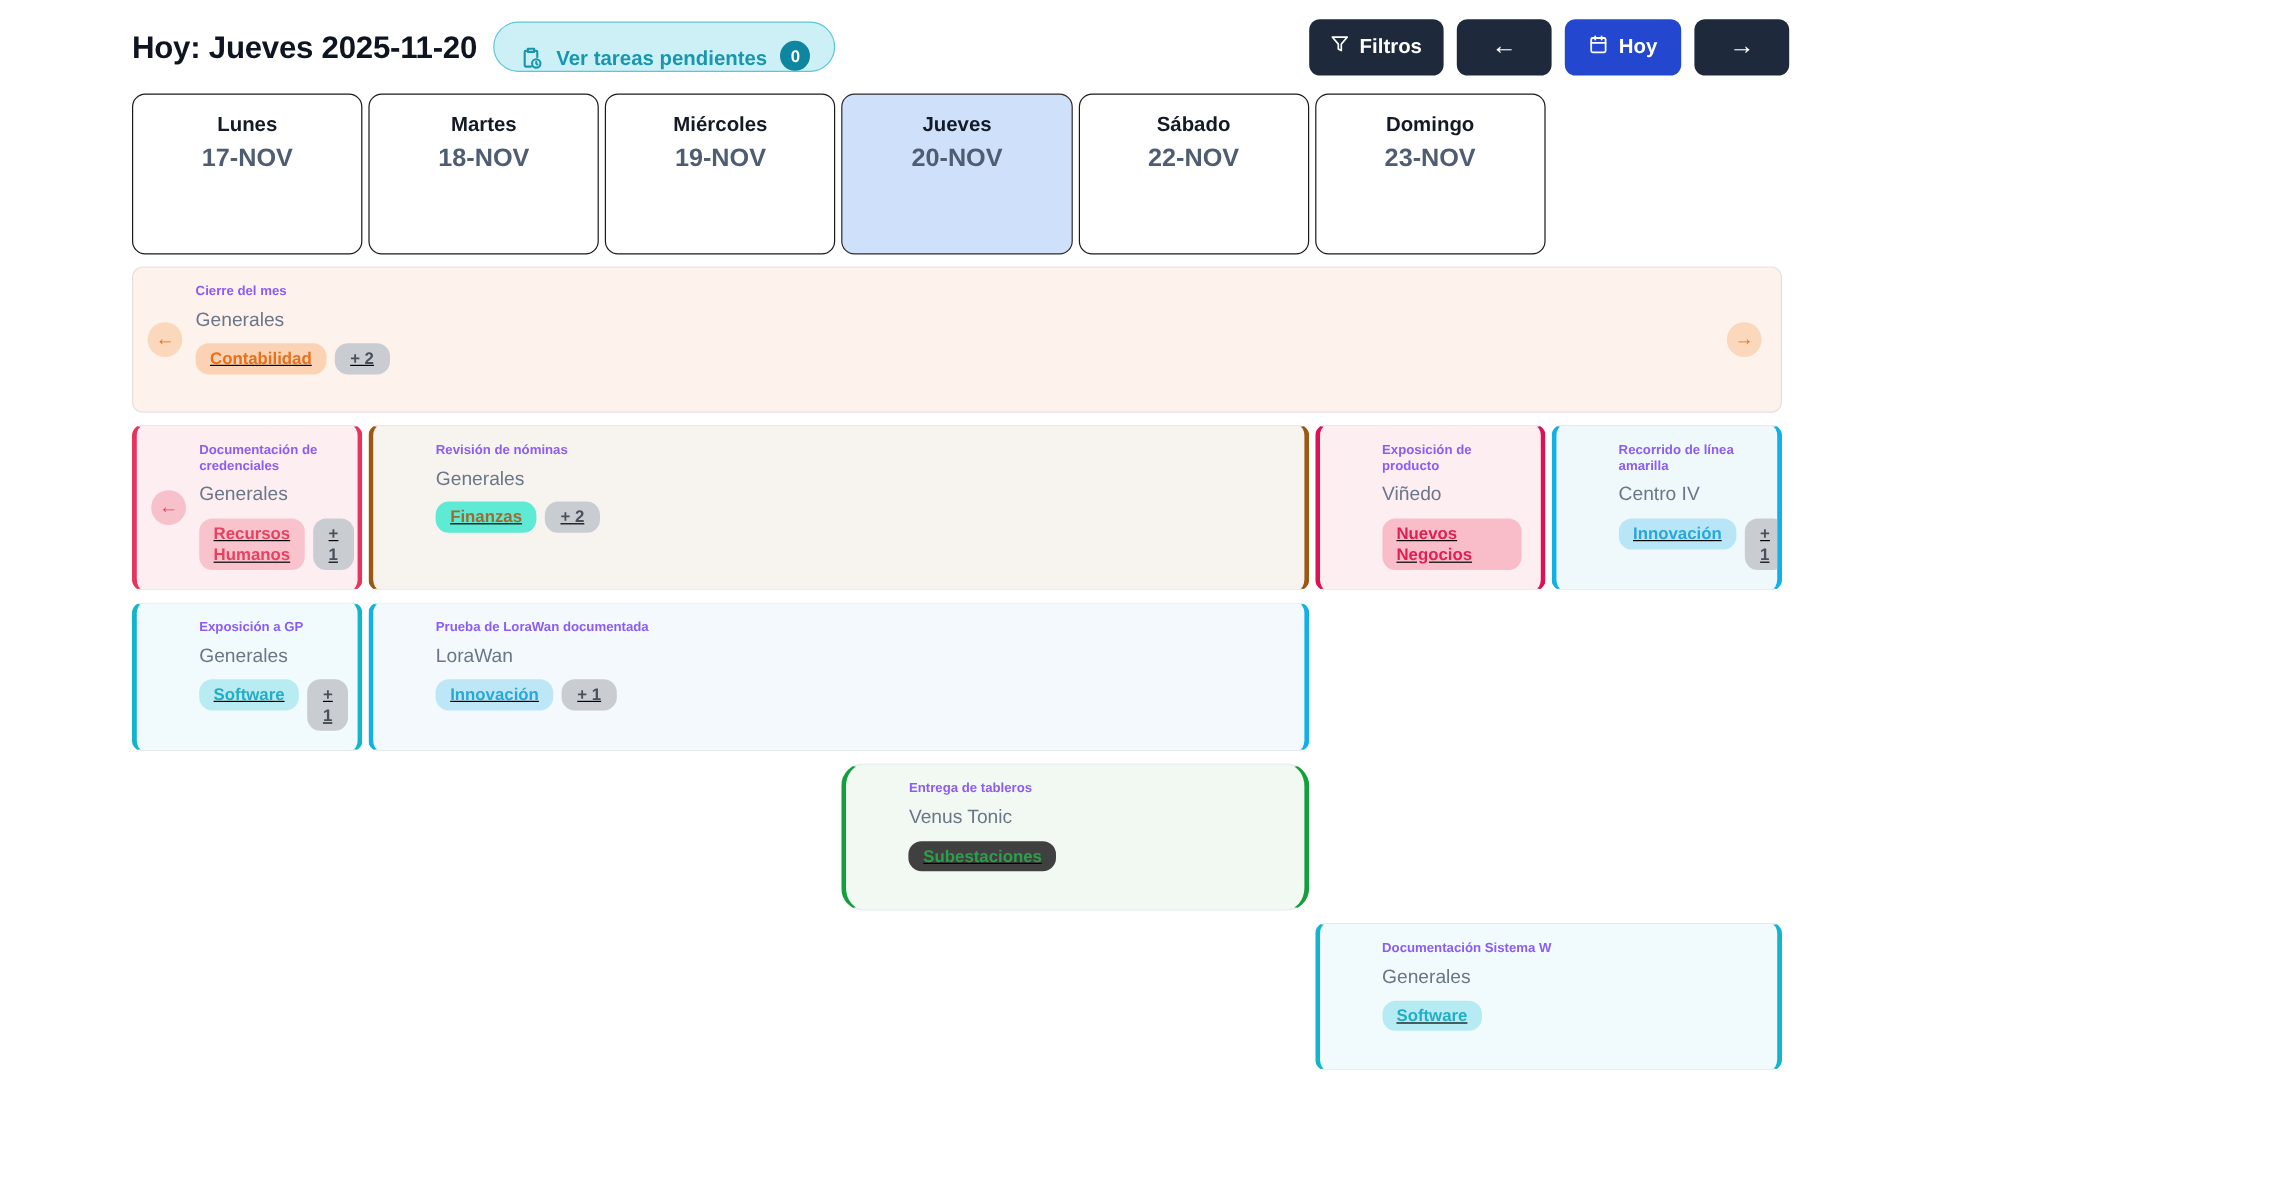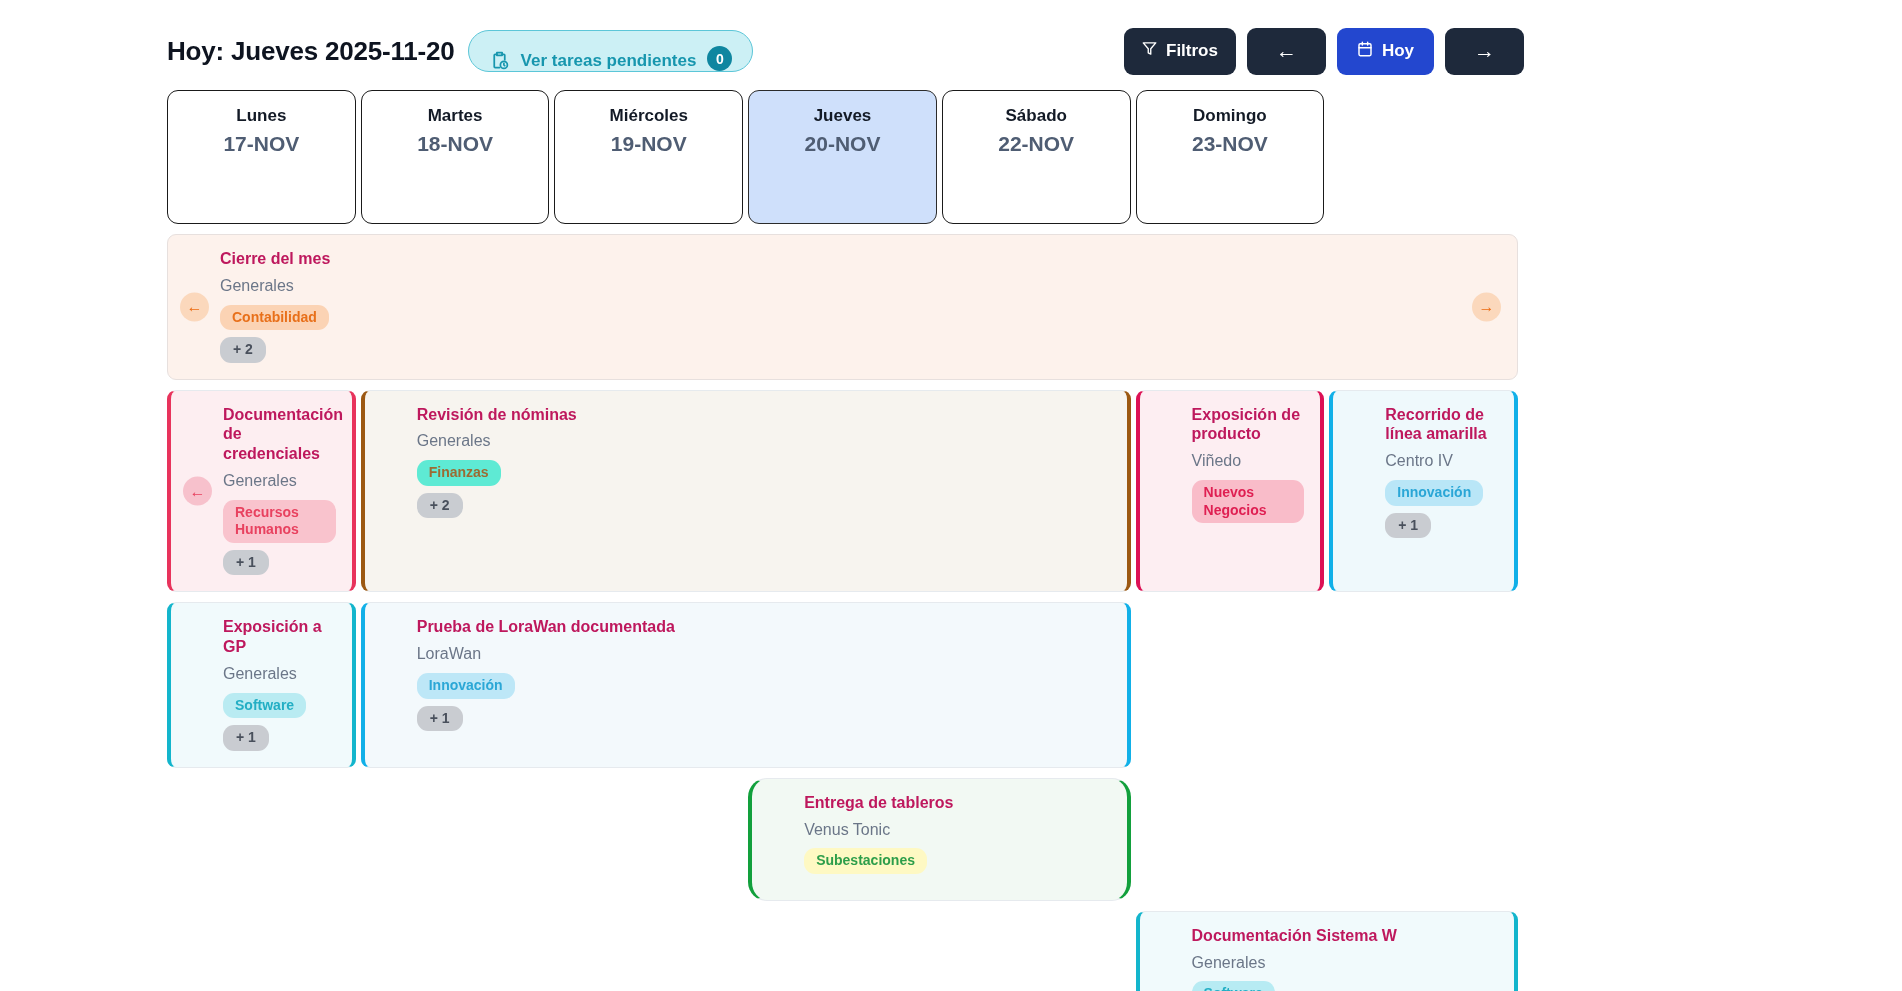--- a/index.html
+++ b/index.html
@@ -10,22 +10,21 @@
     height: 991px;
     background: #ffffff;
     font-family: "Liberation Sans", "DejaVu Sans", sans-serif;
     overflow: hidden;
   }
 
   .page {
     position: relative;
     width: 1517px;
     height: 991px;
-    padding: 12px;
-    margin-left: 45px;
+    padding: 0;
   }
 
   
   .header {
     display: flex;
     align-items: center;
     height: 78px;
     padding: 0 26px 0 110px;
   }
 
@@ -144,34 +143,34 @@
   }
 
   .ev {
     position: relative;
     border-radius: 9px;
     padding: 14px 16px 16px 52px;
     min-height: 123px;
     overflow: hidden;
   }
   .ev-title {
-    font-size: 16px;
-    font-weight: 700;
-    color: #be185d;
+    font-size: 11px;
+    font-weight: 700;
+    color: #8b5cf6;
     line-height: 1.24;
     margin-bottom: 7px;
   }
   .ev-sub {
     font-size: 16px;
     font-weight: 400;
     color: #6b7688;
     line-height: 1.3;
     margin-bottom: 8px;
   }
-  .tags { display: flex; flex-direction: column; align-items: flex-start; gap: 7px; }
+  .tags { display: flex; align-items: flex-start; gap: 7px; text-decoration: underline; }
   .tag {
     display: inline-block;
     padding: 4px 12px;
     border-radius: 11px;
     font-size: 14px;
     font-weight: 600;
     line-height: 1.25;
     max-width: 100%;
   }
   .tag.more { background: #c9ccd1; color: #49505c; font-weight: 600; padding: 4px 13px; }
@@ -347,21 +346,21 @@
             <span class="tag" style="background: rgb(189, 231, 247); color: rgb(43, 167, 214);">Innovación</span>
             <span class="tag more">+ 1</span>
           </div>
         </div>
       </div>
       <div class="row">
         <div class="ev" style="background: rgb(242, 249, 243); border-width: 1px 4px; border-style: solid; border-color: rgb(230, 234, 238) rgb(18, 160, 60); grid-column: 4 / span 2; border-radius: 19px;">
           <div class="ev-title">Entrega de tableros</div>
           <div class="ev-sub">Venus Tonic</div>
           <div class="tags">
-            <span class="tag" style="background: #fef9c3; color: rgb(45, 158, 74);">Subestaciones</span>
+            <span class="tag" style="background: #404040; color: rgb(45, 158, 74);">Subestaciones</span>
           </div>
         </div>
       </div>
       <div class="row">
         <div class="ev" style="background: rgb(241, 250, 252); border-width: 1px 4px; border-style: solid; border-color: rgb(230, 234, 238) rgb(19, 181, 204); grid-column: 6 / span 2;">
           <div class="ev-title">Documentación Sistema W</div>
           <div class="ev-sub">Generales</div>
           <div class="tags">
             <span class="tag" style="background: rgb(183, 235, 243); color: rgb(35, 174, 196);">Software</span>
           </div>

